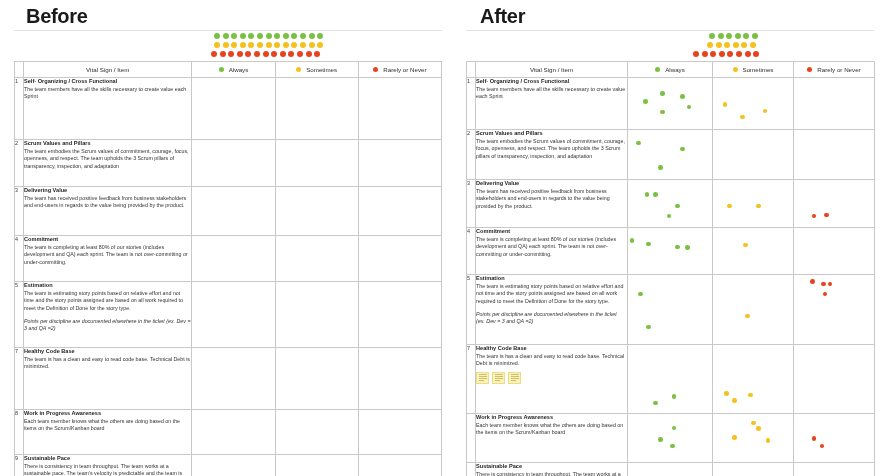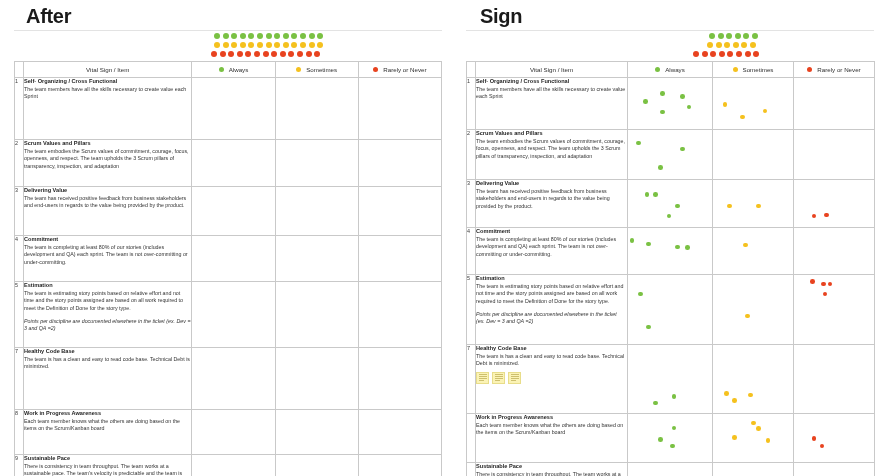--- a/index.html
+++ b/index.html
@@ -157,21 +157,21 @@
     height: 0.9px;
     background: #cdbf6e;
     margin: 0.8px 0.5px;
   }
   .note .ln.s { width: 60%; }
 </style>
 </head>
 <body>
 
 <div class="panel" id="panel-before">
-  <div class="panel-title">After</div>
+  <div class="panel-title">Before</div>
   <div class="rule"></div>
   <div class="dot-cloud" id="before-cloud">
       <div class="dot-row" style="margin-left: 200px;">
         <span class="d dc-green"></span>
         <span class="d dc-green"></span>
         <span class="d dc-green"></span>
         <span class="d dc-green"></span>
         <span class="d dc-green"></span>
         <span class="d dc-green"></span>
         <span class="d dc-green"></span>
@@ -335,21 +335,21 @@
             <td class="plot"></td>
             <td class="plot"></td>
             <td class="plot"></td>
           </tr>
         </tbody>
       </table>
     </div>
 </div>
 
 <div class="panel" id="panel-after">
-  <div class="panel-title">Sign</div>
+  <div class="panel-title">After</div>
   <div class="rule"></div>
   <div class="dot-cloud" id="after-cloud">
       <div class="dot-row" style="margin-left: 243px;">
         <span class="d dc-green"></span>
         <span class="d dc-green"></span>
         <span class="d dc-green"></span>
         <span class="d dc-green"></span>
         <span class="d dc-green"></span>
         <span class="d dc-green"></span>
       </div>

